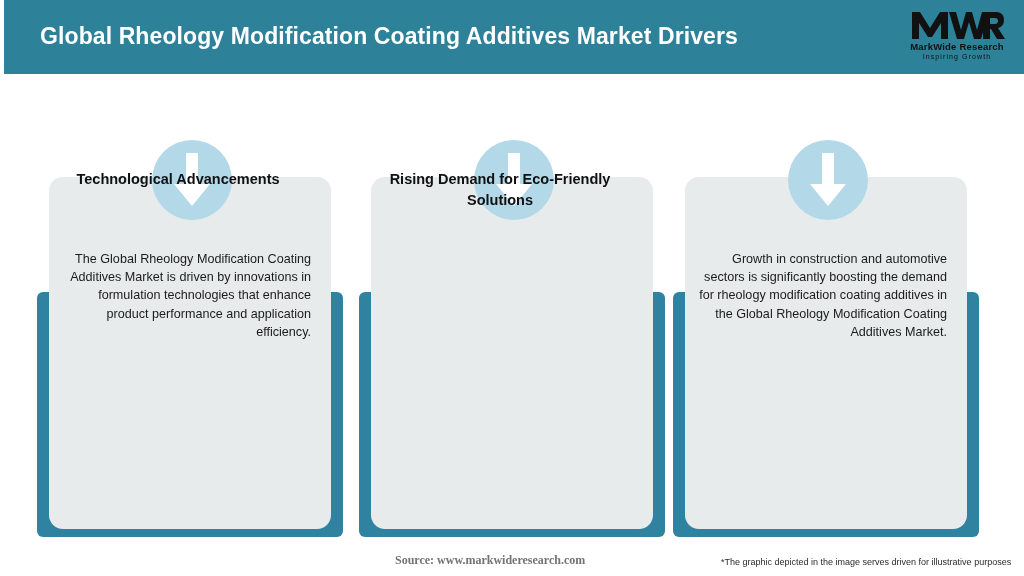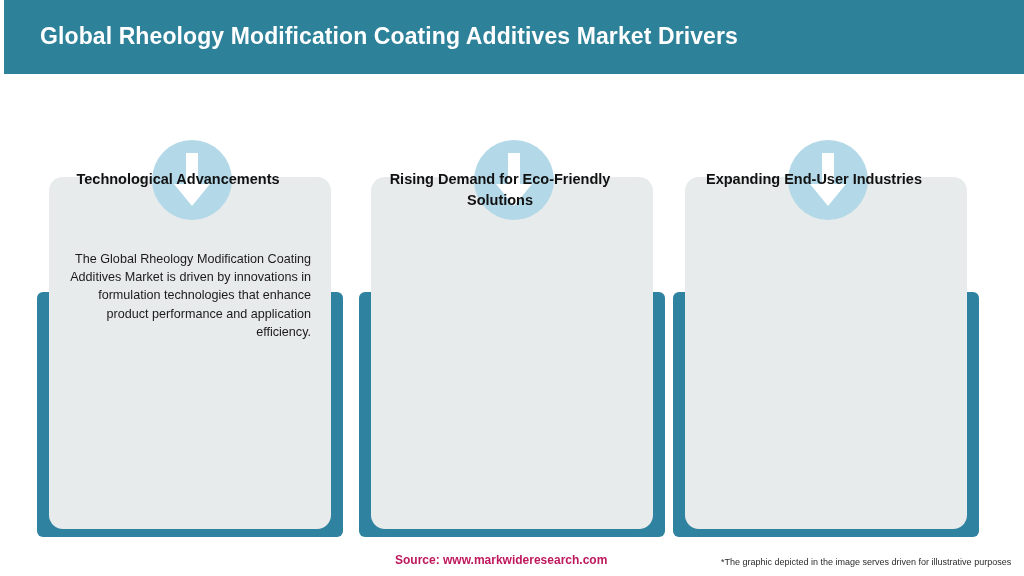--- a/index.html
+++ b/index.html
@@ -142,38 +142,48 @@
     top: 13px;
   }
 
   
   .footer-source {
     position: absolute;
     left: 395px;
     top: 553px;
     font-size: 12px;
     font-weight: bold;
-    color: #be185d;
+    color: #737373;
     white-space: nowrap;
+    font-family: Liberation Serif, serif;
   }
   .footer-note {
     position: absolute;
     left: 721px;
     top: 557px;
     font-size: 9px;
     color: #2b2b2b;
     white-space: nowrap;
   }
 </style>
 </head>
 <body>
 
 <div class="header">
   <div class="header-title">Global Rheology Modification Coating Additives Market Drivers</div>
 
+  <div class="logo">
+    <svg class="logo-mark" viewBox="0 0 96 34">
+      <path d="M3 31 L3 4 L11 4 L21 20 L31 4 L39 4 L39 31 L32 31 L32 15 L23 29 L19 29 L10 15 L10 31 Z" fill="#111111"></path>
+      <path d="M40 4 L47 4 L52 22 L57 4 L63 4 L68 22 L73 4 L80 4 L72 31 L65 31 L60 14 L55 31 L48 31 Z" fill="#111111"></path>
+      <path d="M74 31 L74 4 L87 4 C93 4 95 8 95 12 C95 16 93 19 89 20 L96 31 L88 31 L82 21 L81 21 L81 31 Z M81 10 L81 16 L86 16 C88 16 89 14 89 13 C89 11 88 10 86 10 Z" fill="#111111"></path>
+    </svg>
+    <span class="logo-name">MarkWide Research</span>
+    <span class="logo-tag">Inspiring Growth</span>
+  </div>
 </div>
 
 <div class="cards">
 
   <div class="card-wrap c0">
     <div class="bracket"></div>
     <div class="card"></div>
     <div class="circle">
       <svg width="38" height="54" viewBox="0 0 38 54">
         <path d="M13 0 L25 0 L25 31 L37 31 L19 53 L1 31 L13 31 Z" fill="#ffffff"></path>
@@ -195,19 +205,19 @@
   </div>
 
   <div class="card-wrap c2">
     <div class="bracket"></div>
     <div class="card"></div>
     <div class="circle">
       <svg width="38" height="54" viewBox="0 0 38 54">
         <path d="M13 0 L25 0 L25 31 L37 31 L19 53 L1 31 L13 31 Z" fill="#ffffff"></path>
       </svg>
     </div>
-    <div class="card-title">Expanding End-User Industries</div>
+    <div class="card-body">Growth in construction and automotive sectors is significantly boosting the demand for rheology modification coating additives in the Global Rheology Modification Coating Additives Market.</div>
   </div>
 
 </div>
 
 <div class="footer-source">Source: www.markwideresearch.com</div>
 <div class="footer-note">*The graphic depicted in the image serves driven for illustrative purposes</div>
 
 </body></html>

